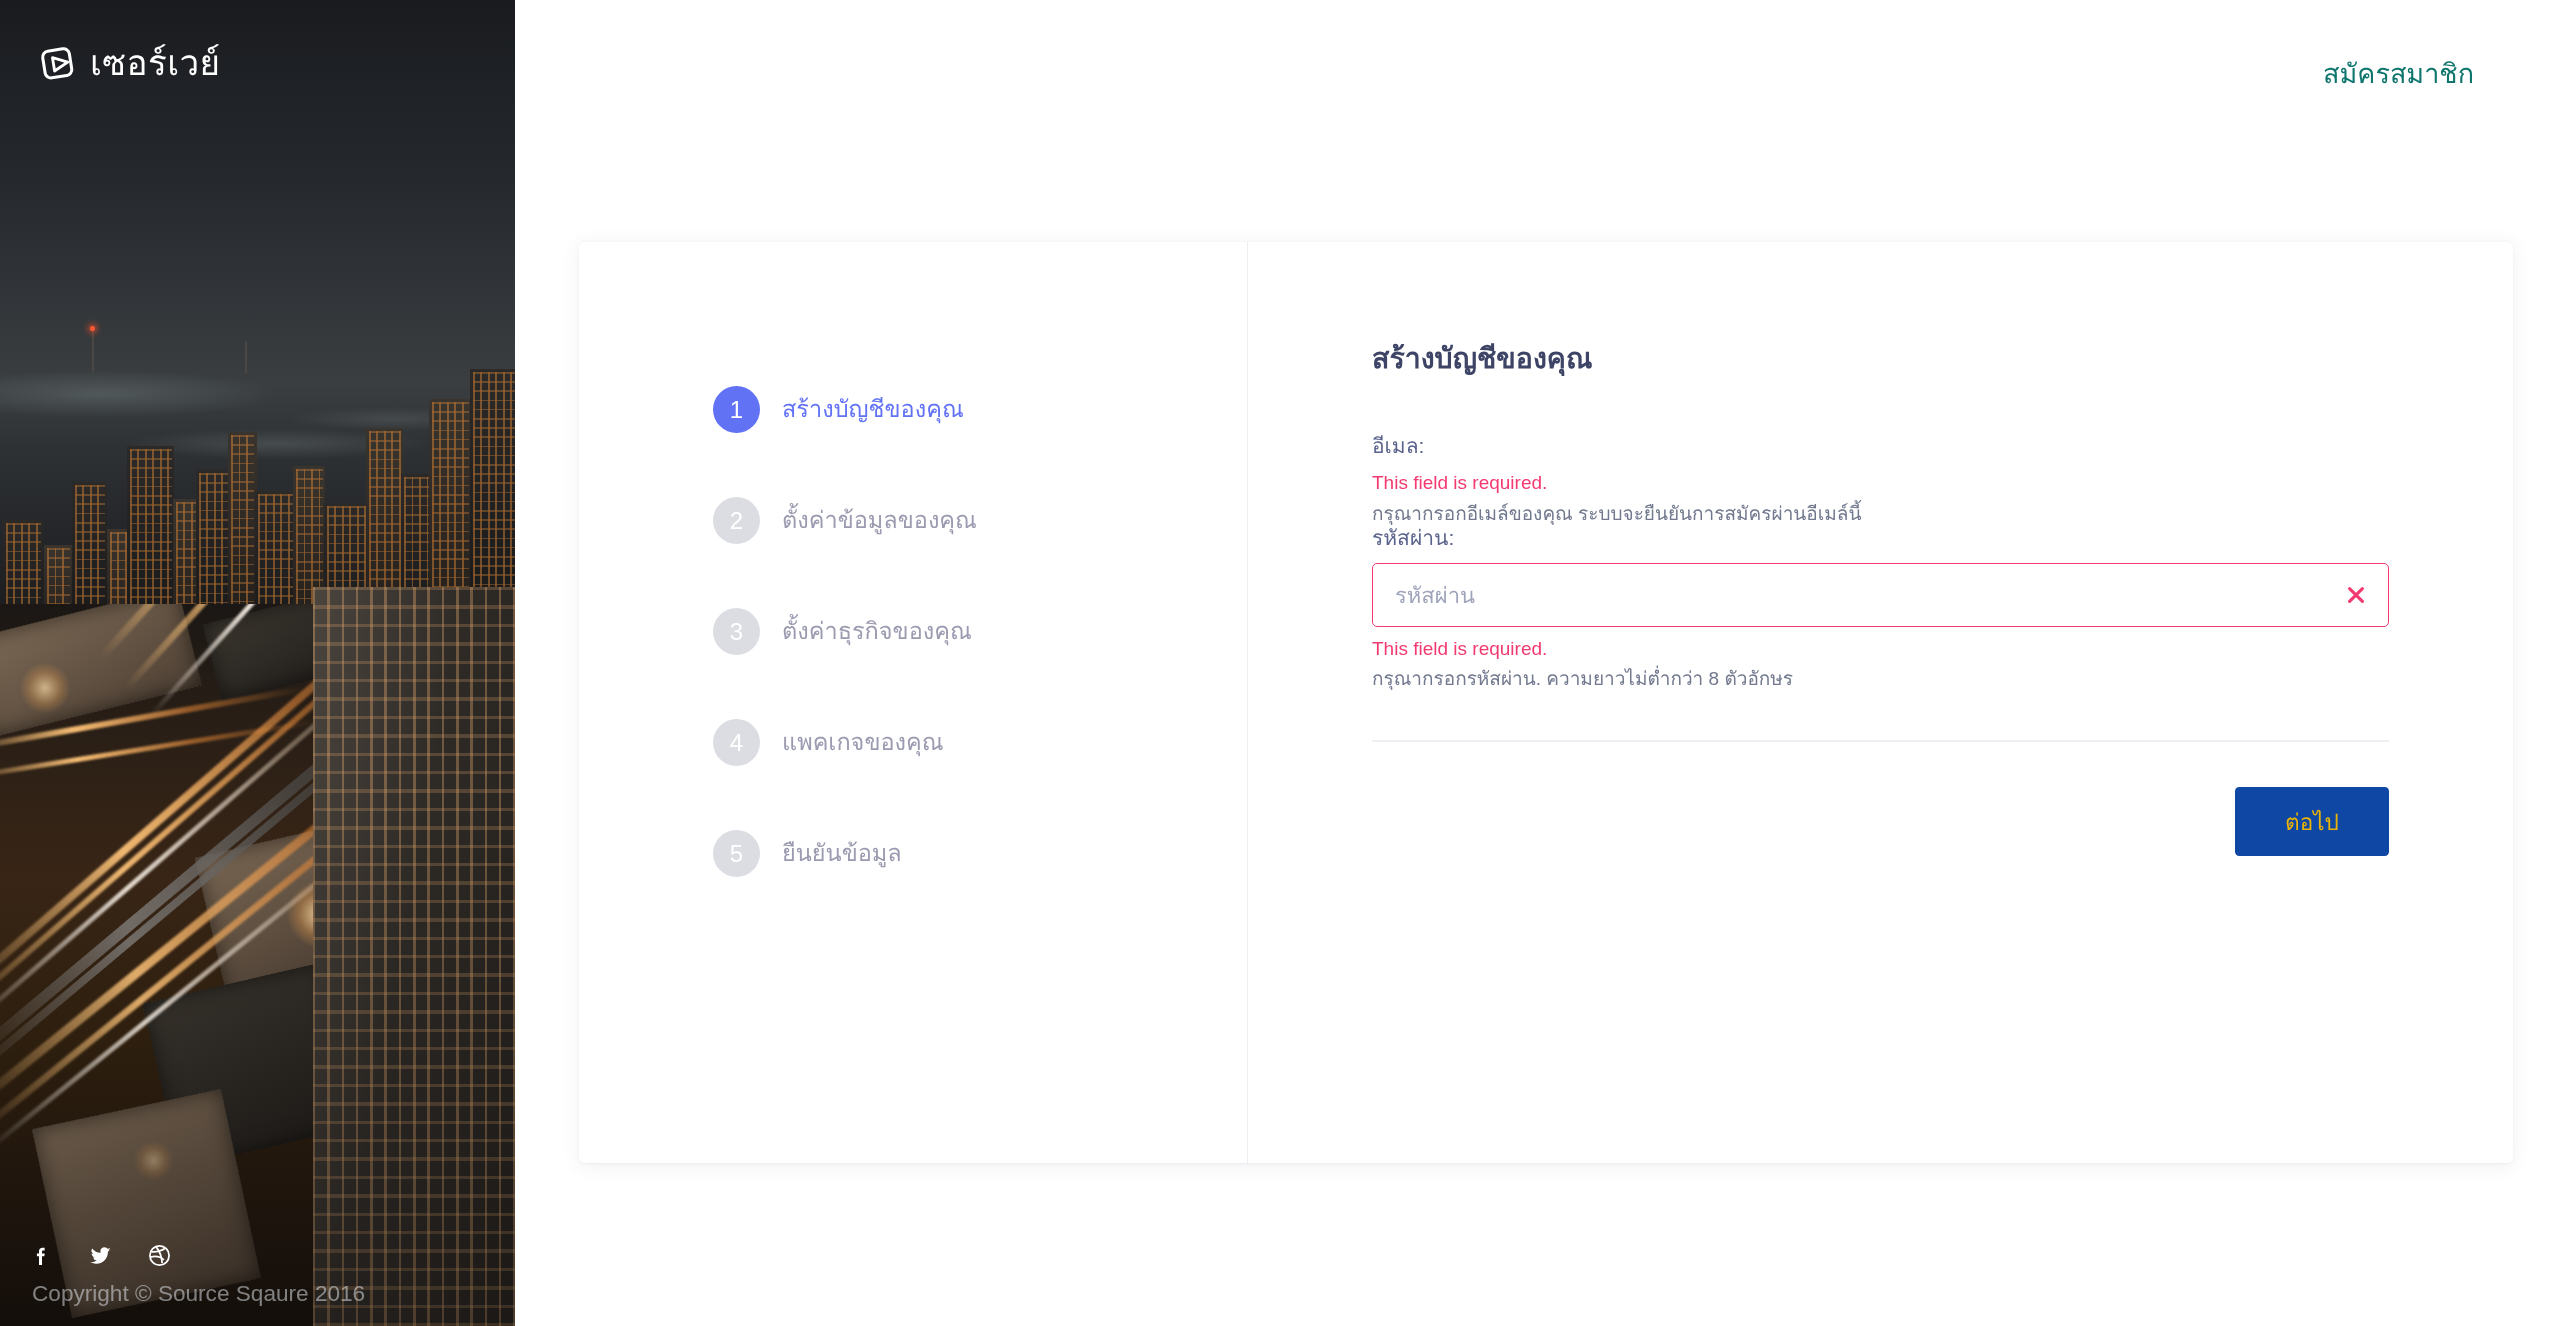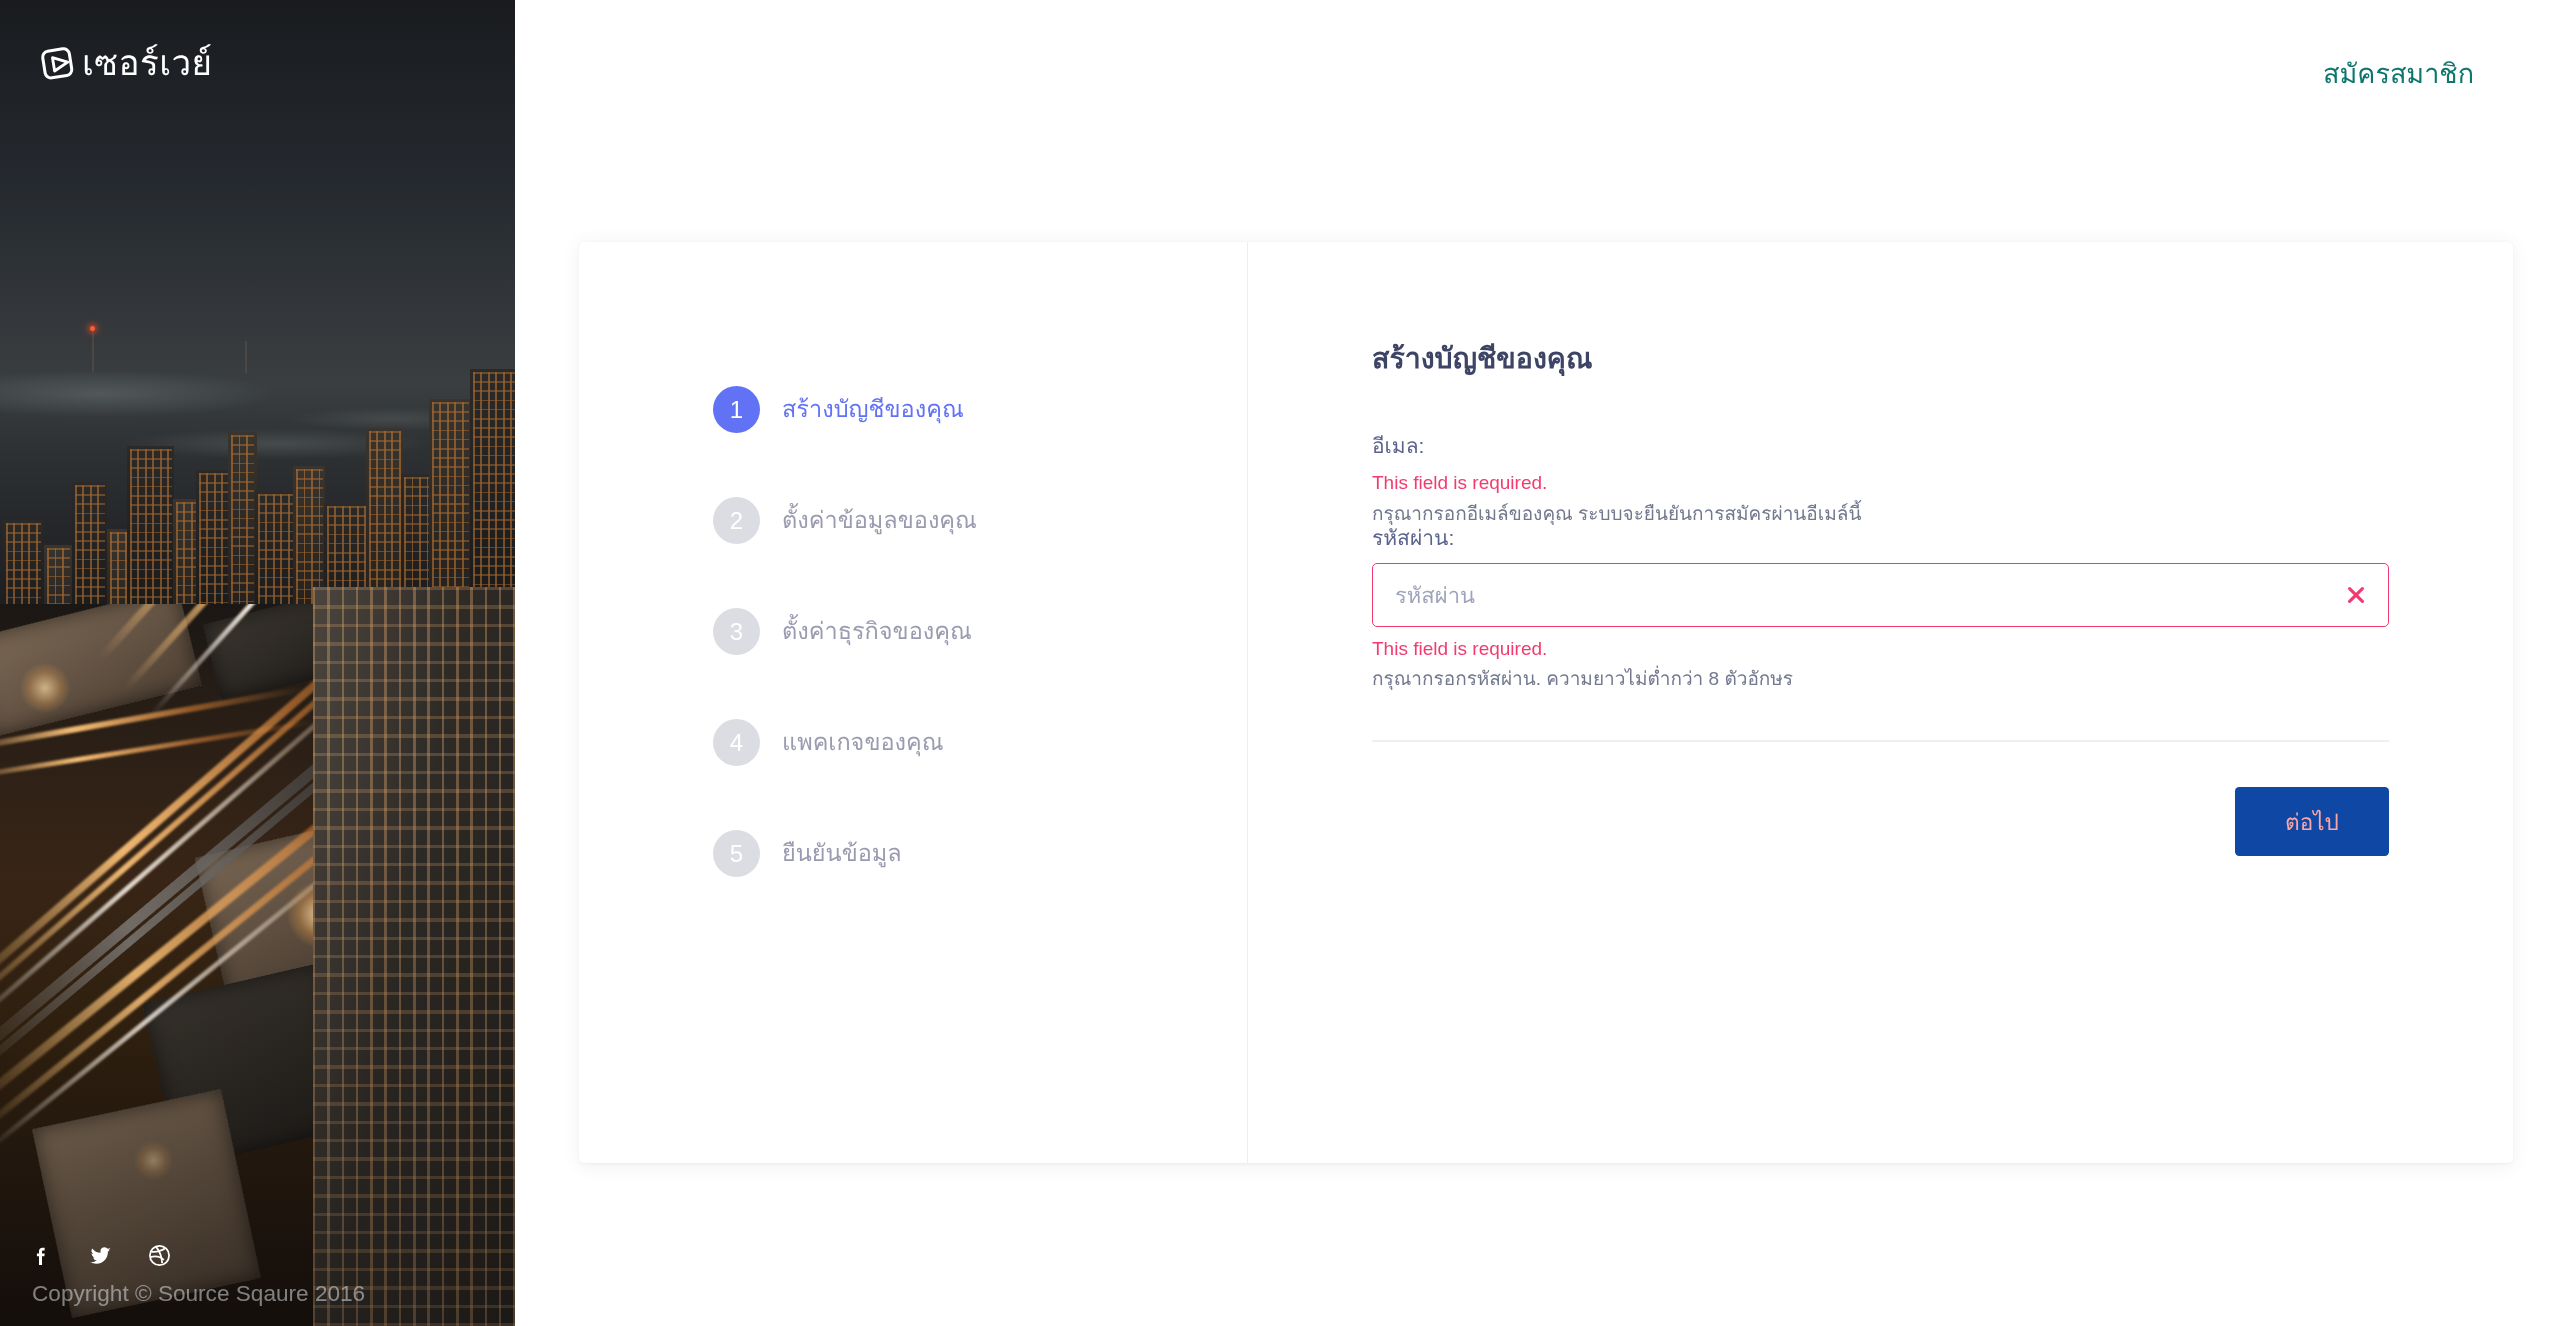--- a/index.html
+++ b/index.html
@@ -106,21 +106,21 @@
 
   .sidebar-scrim{
     position:absolute; inset:0;
     background:linear-gradient(180deg, rgba(18,19,22,.72) 0%, rgba(18,19,22,.30) 11%, rgba(18,19,22,0) 22%,
                                 rgba(18,19,22,0) 60%, rgba(12,10,9,.18) 85%, rgba(12,10,9,.32) 100%);
   }
 
   
   .brand {
     position: absolute; left: 40px; top: 44px;
-    display: flex; align-items: center; gap: 5px;
+    display: flex; align-items: center; gap: 13px;
     z-index: 5;
     justify-content: flex-end;
   }
   .brand-mark { width: 37px; height: 37px; display:block; }
   .brand-text {
     color: #ffffff;
     font-size: 35px;
     line-height: 37px;
     letter-spacing: 0.4px;
     white-space: nowrap;
@@ -290,21 +290,21 @@
 
   .divider {
     height: 1.7px;
     background: #edeff4;
     margin-top: 50px;
   }
 
   .actions { margin-top: 45px; display: flex; justify-content: flex-end; }
   .btn-next {
     background: #0f47a5;
-    color: #fca5a5;
+    color: #eab308;
     border: 0;
     border-radius: 4.2px;
     width: 154px;
     height: 69px;
     font-size: 22.6px;
     font-family: "Liberation Sans", sans-serif;
     cursor: pointer;
   }
 </style>
 </head>

